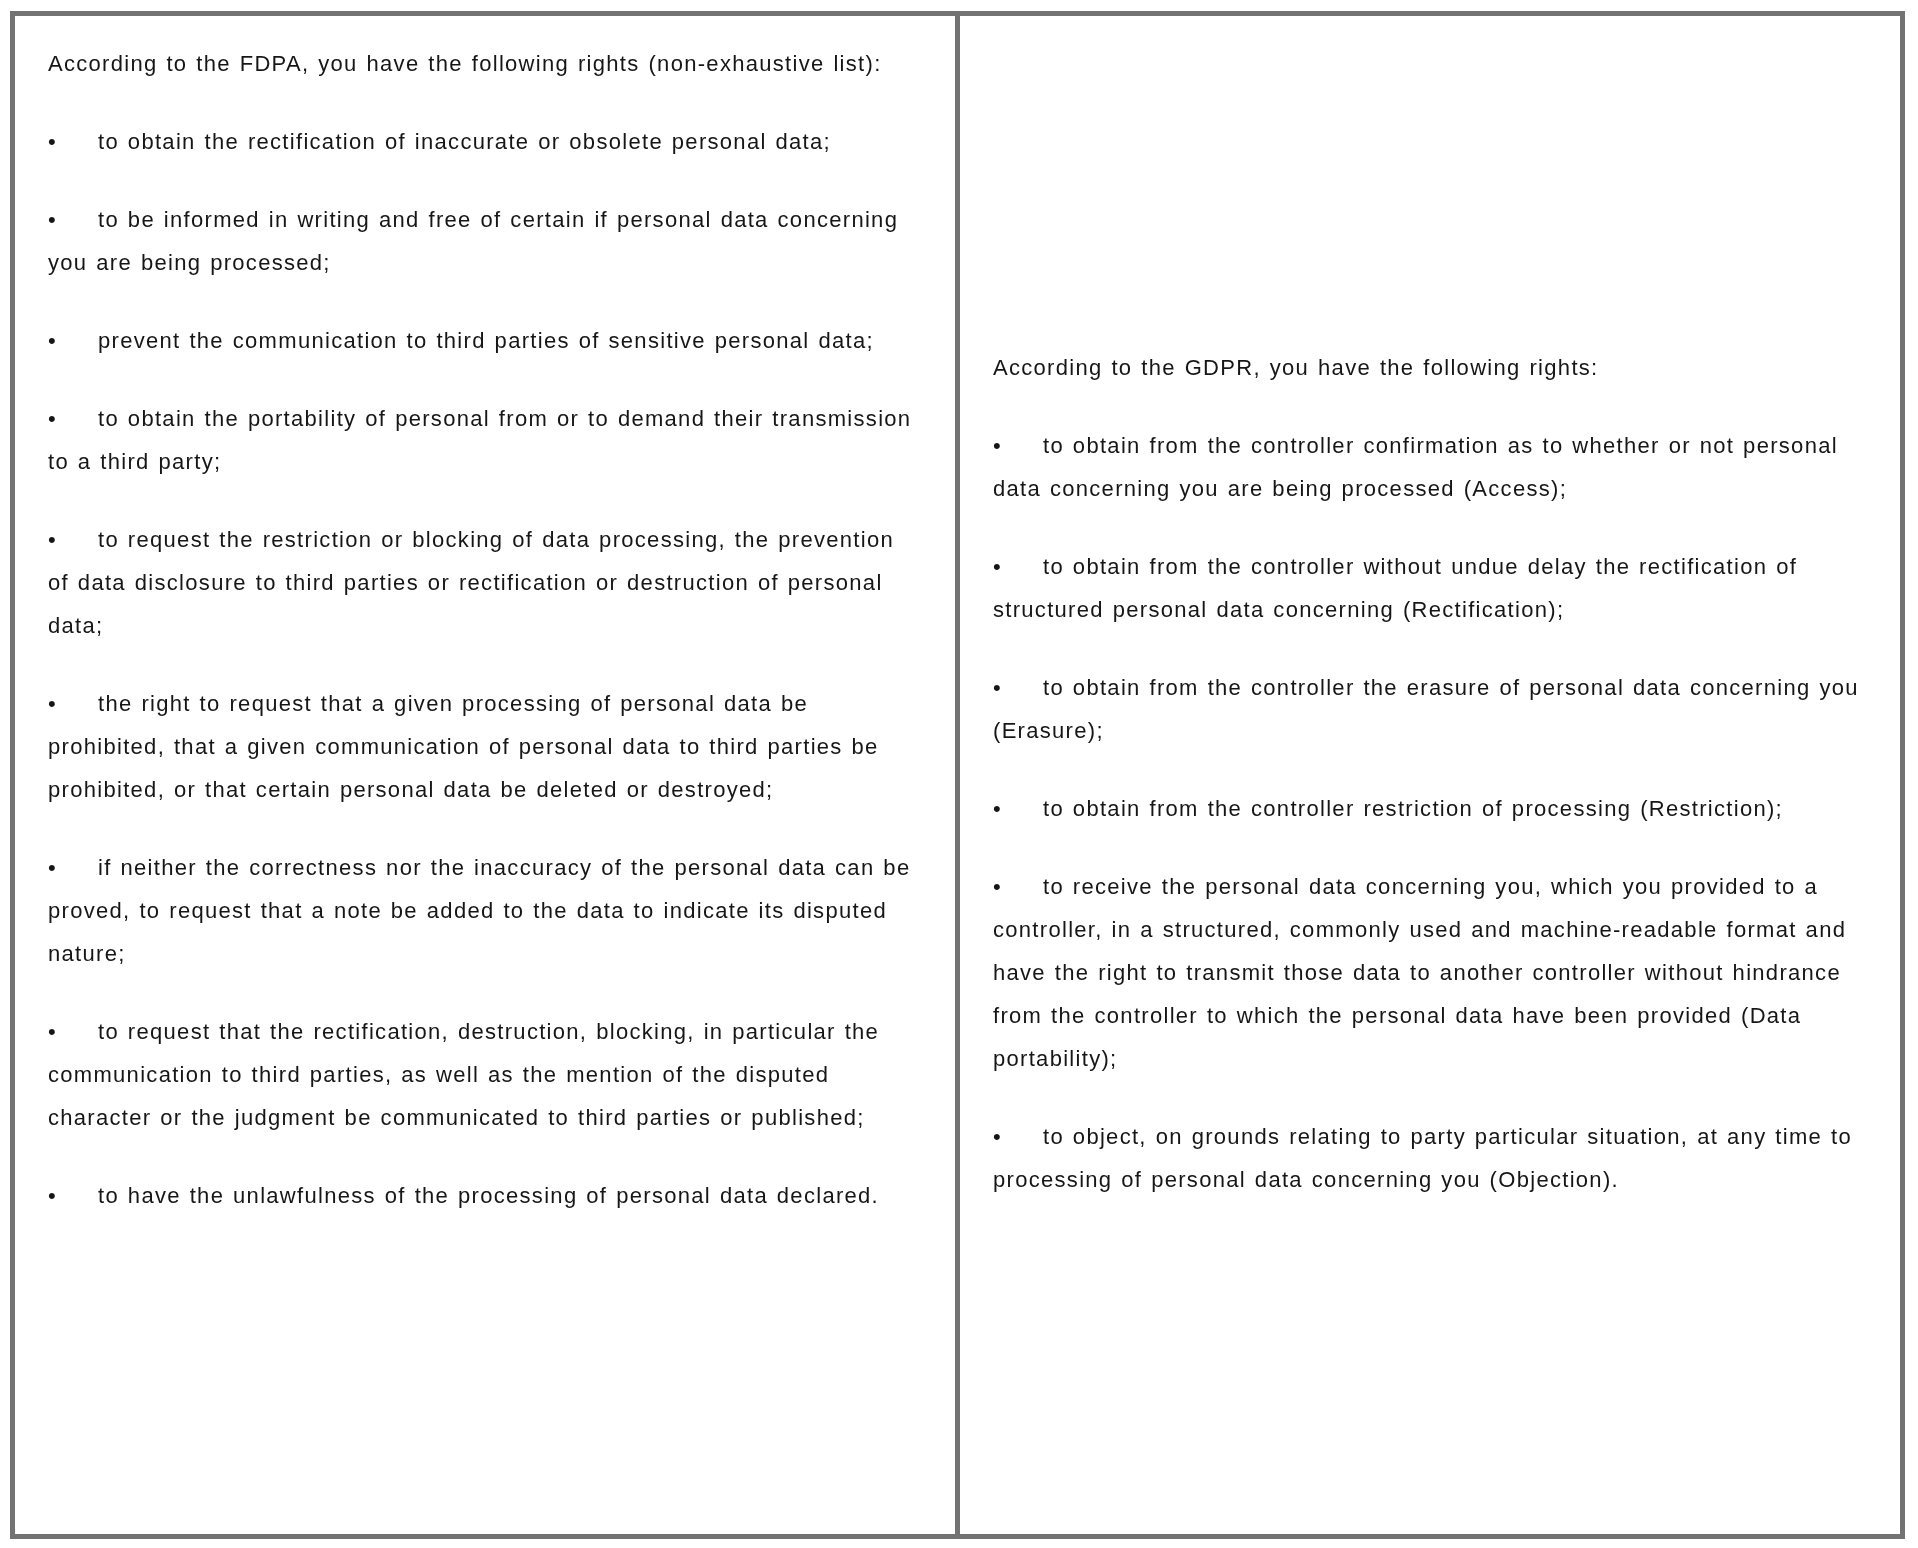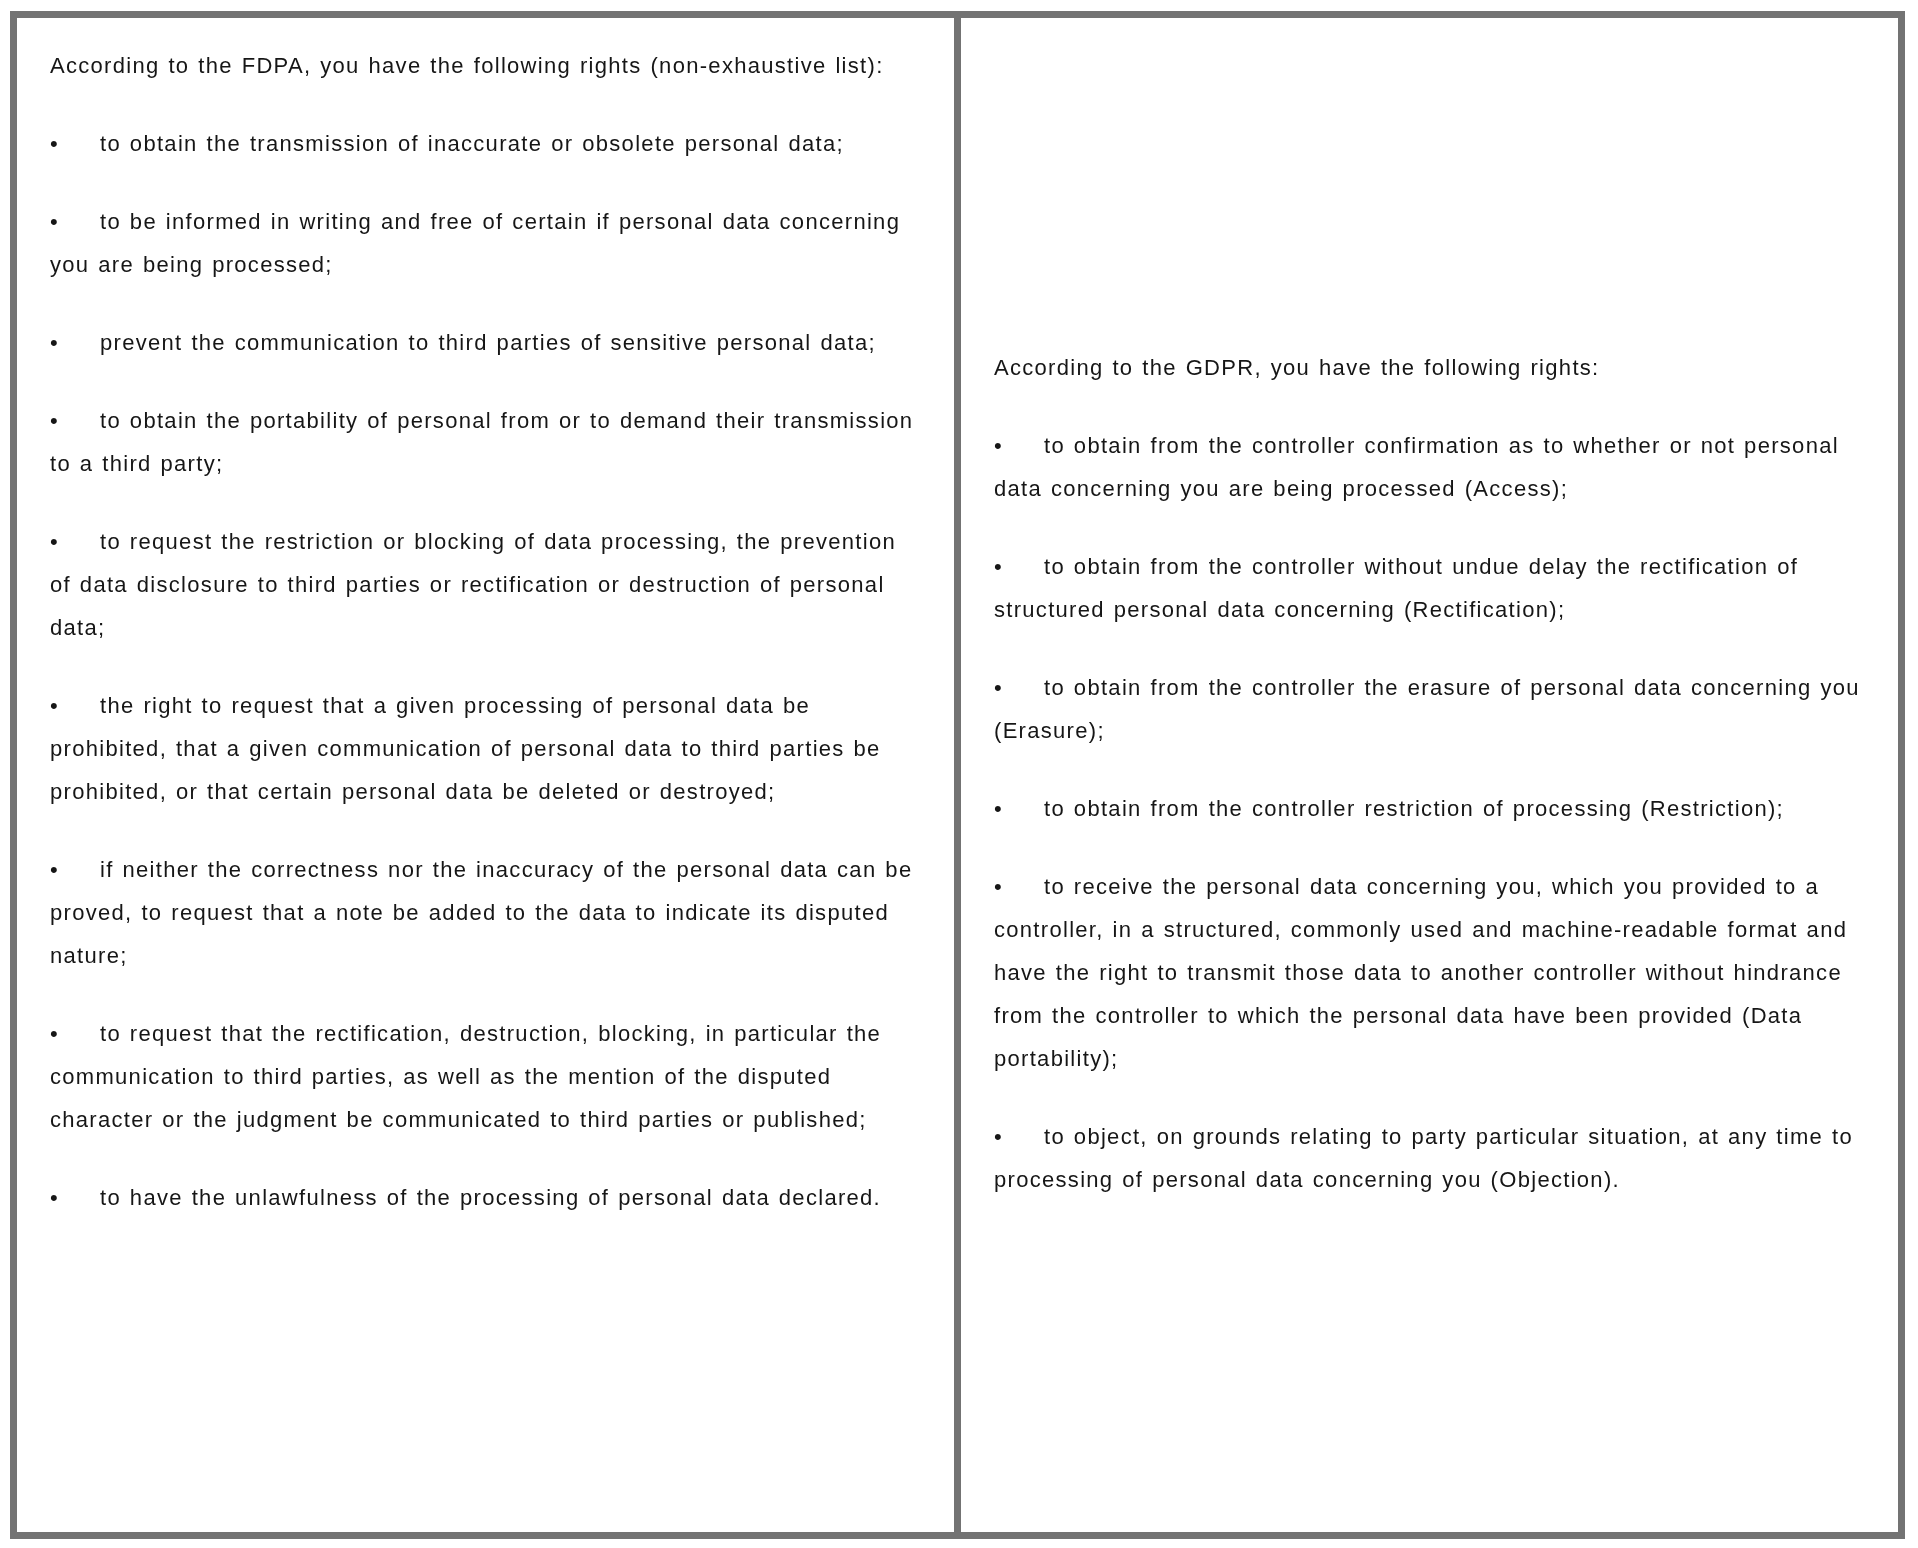--- a/index.html
+++ b/index.html
@@ -19,21 +19,21 @@
     position: absolute;
     left: 10px;
     top: 11px;
     width: 1895px;
     height: 1528px;
     border-collapse: collapse;
     table-layout: fixed;
   }
   .rights-table td {
     width: 50%;
-    border: 7px solid #737373;
+    border: 5px solid #737373;
     padding: 26px 33px 30px 33px;
     background: #ffffff;
   }
   td.cell-left  { vertical-align: top; }
   td.cell-right { vertical-align: middle; }
   .para {
     margin: 0 0 35px 0;
     font-size: 22px;
     line-height: 43px;
     letter-spacing: 1.3px;
@@ -48,21 +48,21 @@
 </head>
 <body>
 
 <table class="rights-table">
   <tbody>
       <tr>
 
     <td class="cell-left">
       <p class="para">According to the FDPA, you have the following rights (non-exhaustive list):</p>
 
-      <p class="para"><span class="bullet-dot">•</span><span>to obtain the transmission of inaccurate or obsolete personal data;</span></p>
+      <p class="para"><span class="bullet-dot">•</span><span>to obtain the rectification of inaccurate or obsolete personal data;</span></p>
       <p class="para"><span class="bullet-dot">•</span><span>to be informed in writing and free of certain if personal data concerning you are being processed;</span></p>
       <p class="para"><span class="bullet-dot">•</span><span>prevent the communication to third parties of sensitive personal data;</span></p>
       <p class="para"><span class="bullet-dot">•</span><span>to obtain the portability of personal from or to demand their transmission to a third party;</span></p>
       <p class="para"><span class="bullet-dot">•</span><span>to request the restriction or blocking of data processing, the prevention of data disclosure to third parties or rectification or destruction of personal data;</span></p>
       <p class="para"><span class="bullet-dot">•</span><span>the right to request that a given processing of personal data be prohibited, that a given communication of personal data to third parties be prohibited, or that certain personal data be deleted or destroyed;</span></p>
       <p class="para"><span class="bullet-dot">•</span><span>if neither the correctness nor the inaccuracy of the personal data can be proved, to request that a note be added to the data to indicate its disputed nature;</span></p>
       <p class="para"><span class="bullet-dot">•</span><span>to request that the rectification, destruction, blocking, in particular the communication to third parties, as well as the mention of the disputed character or the judgment be communicated to third parties or published;</span></p>
       <p class="para"><span class="bullet-dot">•</span><span>to have the unlawfulness of the processing of personal data declared.</span></p>
     </td>
 

